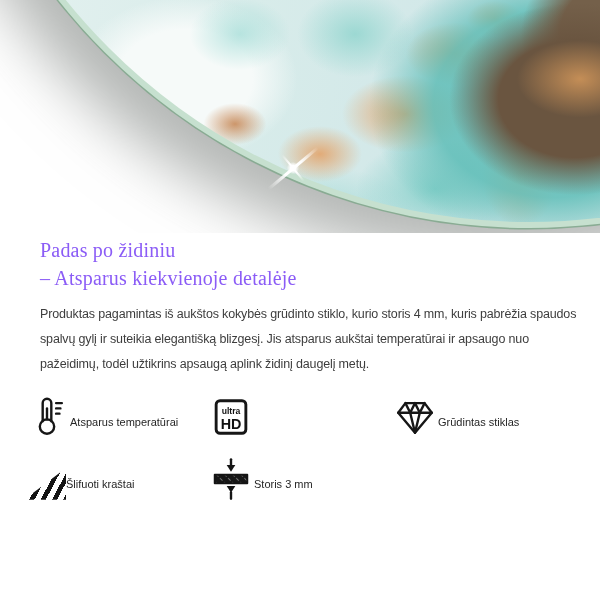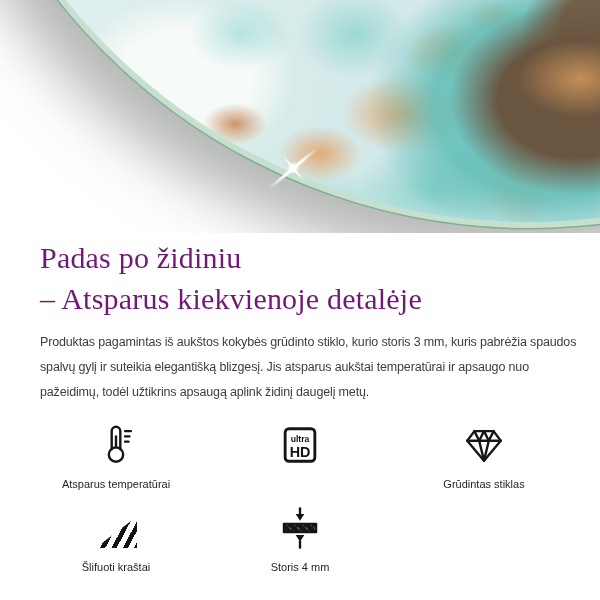--- a/index.html
+++ b/index.html
@@ -37,29 +37,29 @@
   .sparkle { position:absolute; left:293px; top:168px; width:0; height:0; }
   .ray { position:absolute; display:block;
          background:linear-gradient(90deg, rgba(255,255,255,0), #fff 35%, #fff 65%, rgba(255,255,255,0)); }
   .r1 { width:64px; height:2.5px; left:-32px; top:-1px; transform:rotate(-40deg); }
   .r2 { width:34px; height:2px;   left:-17px; top:-1px; transform:rotate(50deg); }
   .dot { position:absolute; left:-6px; top:-6px; width:12px; height:12px; border-radius:50%;
          background:radial-gradient(circle, #fff 30%, rgba(255,255,255,0) 75%); }
 
   
   main { padding:4px 40px 0; }
-  h1 { font-family:"Liberation Serif", serif; font-weight:500; color:#701a75;
-       font-size:30px; line-height:1.38; letter-spacing:.2px; }
+  h1 { font-family:"Liberation Serif", serif; font-weight:500; color:#8b5cf6;
+       font-size:20px; line-height:1.38; letter-spacing:.2px; }
   .desc { margin-top:10px; width:540px; font-size:12.5px; line-height:2.0;
           color:#3d3d3d; letter-spacing:-.15px; }
 
   
   .features { margin-top:16px; padding:0 24px; display:grid;
               grid-template-columns:repeat(3,1fr); row-gap:14px; }
-  .feature { display:flex; flex-direction:column; align-items:center; }
+  .feature { display:flex; flex-direction:row; align-items:center; }
   .icon-wrap { height:48px; display:flex; align-items:center; justify-content:center; }
   .feature .label { margin-top:9px; font-size:11px; color:#262626; white-space:nowrap; }
 
   svg.icon { width:46px; height:46px; stroke:#161616; fill:none;
              stroke-width:2.5; stroke-linecap:round; stroke-linejoin:round; }
   svg.icon text { stroke:none; fill:#111; font-family:"Liberation Sans", sans-serif; }
 
   .stripes { width:42px; height:33px; margin-top:8px;
              clip-path:polygon(0% 100%, 100% 4%, 100% 100%);
              background:repeating-linear-gradient(118deg, #141414 0 4.5px, rgba(0,0,0,0) 4.5px 10px); }
@@ -74,21 +74,21 @@
     <i class="ray r2"></i>
     <i class="dot"></i>
   </div>
 </div>
 
 <main>
   <h1>
     <span>Padas po židiniu</span><br>
     <span>– Atsparus kiekvienoje detalėje</span>
   </h1>
-  <p class="desc">Produktas pagamintas iš aukštos kokybės grūdinto stiklo, kurio storis 3 mm, kuris pabrėžia spaudos spalvų gylį ir suteikia elegantišką blizgesį. Jis atsparus aukštai temperatūrai ir apsaugo nuo pažeidimų, todėl užtikrins apsaugą aplink židinį daugelį metų.</p>
+  <p class="desc">Produktas pagamintas iš aukštos kokybės grūdinto stiklo, kurio storis 4 mm, kuris pabrėžia spaudos spalvų gylį ir suteikia elegantišką blizgesį. Jis atsparus aukštai temperatūrai ir apsaugo nuo pažeidimų, todėl užtikrins apsaugą aplink židinį daugelį metų.</p>
 </main>
 
 <section class="features">
 
   <div class="feature">
     <div class="icon-wrap">
       <svg class="icon" viewBox="0 0 48 48">
         <path d="M19.5 28.5 V9.5 a4.5 4.5 0 0 1 9 0 V28.5"></path>
         <circle cx="24" cy="34" r="7.5"></circle>
         <path d="M24 15 V26.5"></path>
@@ -137,16 +137,16 @@
             <rect width="3.2" height="6" fill="#141414"></rect>
           </pattern>
         </defs>
         <rect x="7" y="19.5" width="34" height="9" fill="url(#hatch)" stroke="#141414" stroke-width="2"></rect>
         <path d="M24 3.5 V10"></path>
         <path d="M19.5 9.5 h9 L24 16.5 Z" fill="#141414" stroke="none"></path>
         <path d="M24 44.5 V38"></path>
         <path d="M19.5 38.5 h9 L24 31.5 Z" fill="#141414" stroke="none" transform="rotate(180 24 34.9)"></path>
       </svg>
     </div>
-    <div class="label">Storis 4 mm</div>
+    <div class="label">Storis 3 mm</div>
   </div>
 
 </section>
 
 </body></html>

